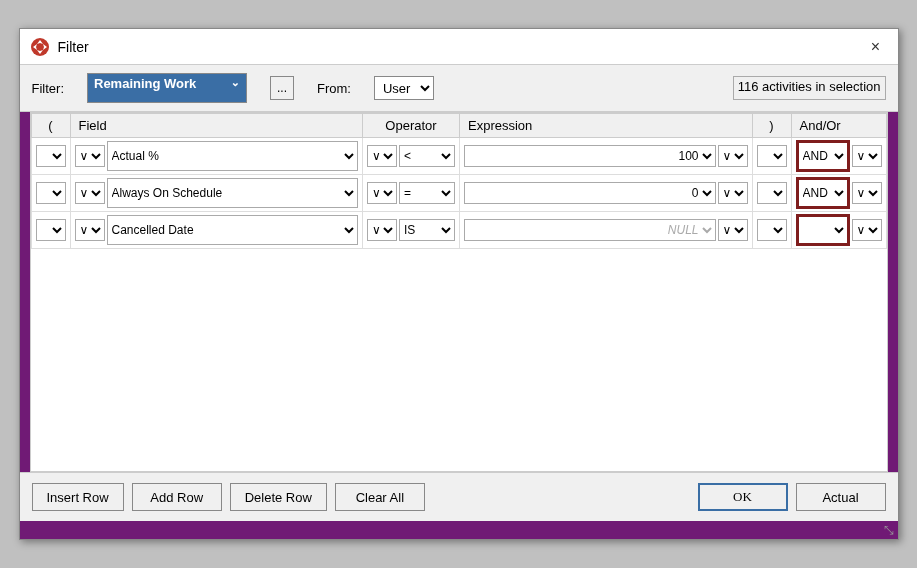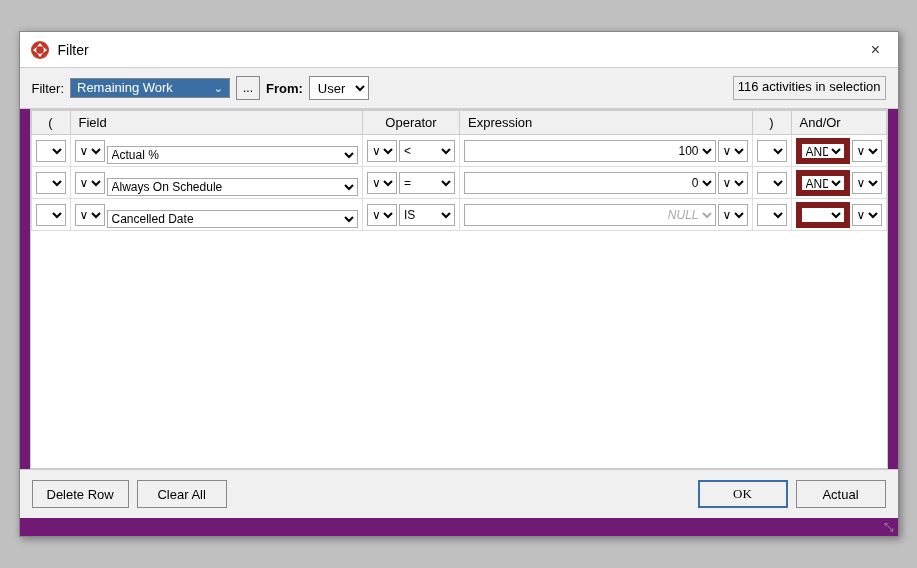--- a/index.html
+++ b/index.html
@@ -60,42 +60,43 @@
       font-size: 16px;
       color: #333;
       border: none;
       background: none;
     }
 
     .toolbar-row {
       display: flex;
       align-items: center;
       padding: 8px 12px;
-      gap: 6px;
+      gap: 23px;
       background: #f0f0f0;
       border-bottom: 1px solid #ccc;
     }
 
     .filter-label {
       color: #000;
       font-size: 13px;
     }
 
     .filter-dropdown {
       background: #3a6ea5;
       color: #fff;
       border: 1px solid #888;
       padding: 2px 6px;
-      height: 20px;
+      height: 30px;
       min-width: 160px;
       font-size: 13px;
       cursor: pointer;
       display: flex;
-      align-items: flex-end;
+      align-items: flex-start;
       justify-content: space-between;
+      font-weight: bold;
     }
 
     .dropdown-select {
       background: #fff;
       border: 1px solid #888;
       padding: 2px 4px;
       height: 24px;
       font-size: 13px;
       cursor: pointer;
       min-width: 60px;
@@ -108,21 +109,20 @@
       border: 1px solid #888;
       cursor: pointer;
       display: flex;
       align-items: center;
       justify-content: center;
       font-size: 12px;
     }
 
     .from-label {
       color: #000;
-      font-weight: bold;
     }
 
     .activities-btn {
       background: #f0f0f0;
       border: 1px solid #aaa;
       padding: 2px 4px;
       height: 24px;
       font-size: 13px;
       cursor: default;
       margin-left: auto;
@@ -182,24 +182,23 @@
       font-size: 12px;
       height: 22px;
       cursor: pointer;
       min-width: 30px;
     }
 
     .field-dropdown {
       background: #fff;
       border: 1px solid #aaa;
       font-size: 12px;
-      height: 18px;
+      height: 30px;
       cursor: pointer;
       flex: 1;
-      margin-top: 9px;
     }
 
     .operator-dropdown {
       background: #fff;
       border: 1px solid #aaa;
       font-size: 12px;
       height: 22px;
       cursor: pointer;
       width: 56px;
     }
@@ -209,23 +208,23 @@
       border: 1px solid #aaa;
       font-size: 12px;
       height: 22px;
       cursor: pointer;
       flex: 1;
       text-align: right;
     }
 
     .andor-dropdown {
       background: #fff;
-      border: 6px solid #7f1d1d;
-      font-size: 12px;
-      height: 26px;
+      border: 3px solid #7f1d1d;
+      font-size: 12px;
+      height: 32px;
       cursor: pointer;
       width: 54px;
     }
 
     .td-paren {
       width: 30px;
       text-align: center;
     }
 
     .td-field {
@@ -416,20 +415,22 @@
                 <select class="andor-dropdown"><option value=""></option><option value="AND">AND</option><option value="OR">OR</option></select>
                 <select class="cell-dropdown" style="width: 28px;"><option>∨</option></select>
               </div>
             </td>
           </tr>
         </tbody>
     </table>
   </div>
 
   <div class="footer-row">
+    <button class="footer-btn">Insert Row</button>
+    <button class="footer-btn">Add Row</button>
     <button class="footer-btn">Delete Row</button>
     <button class="footer-btn">Clear All</button>
     <div class="spacer"></div>
     <button class="footer-btn primary">OK</button>
     <button class="footer-btn">Actual</button>
   </div>
 
   <div class="resize-corner" style="font-size:12px;color:#999;padding:2px 4px;text-align:right;">⤡</div>
 </div>
 

